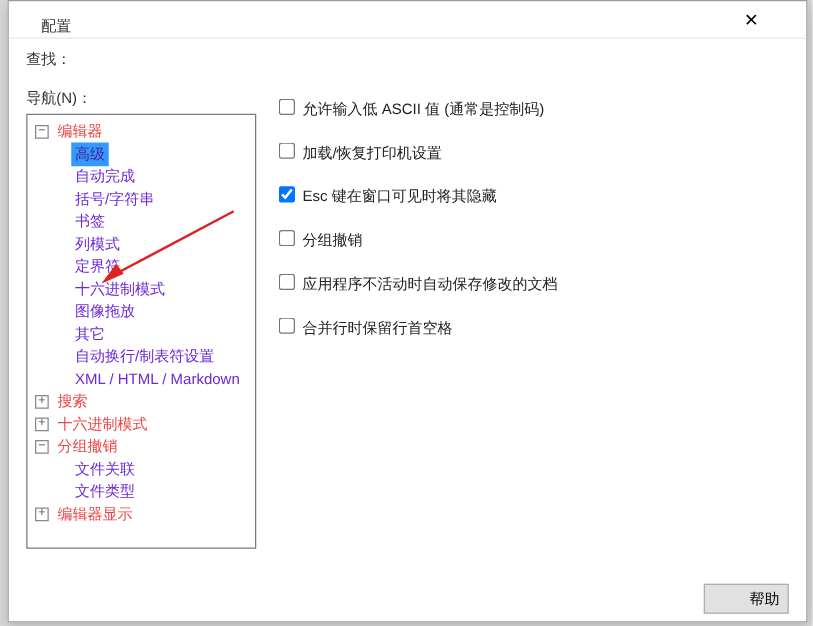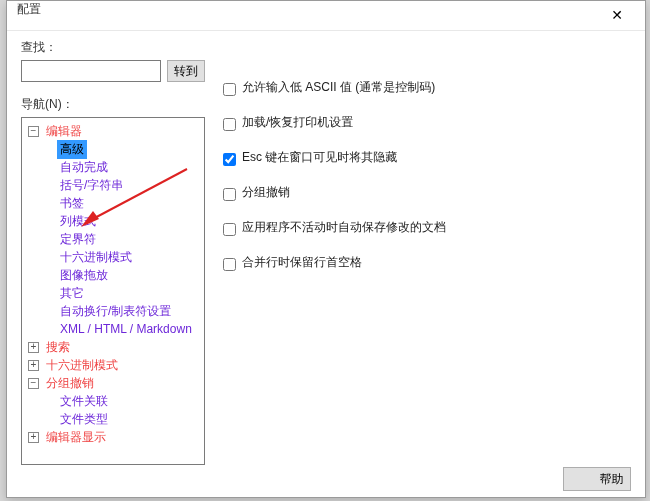--- a/index.html
+++ b/index.html
@@ -16,22 +16,22 @@
     position: absolute;
     left: 6px; top: 0;
     width: 640px; height: 498px;
     background: #fff;
     border: 1px solid #9a9a9a;
     box-shadow: 0 3px 10px rgba(0,0,0,0.2);
   }
   .titlebar {
     height: 30px;
     border-bottom: 1px solid #e8e8e8;
-    display: flex; align-items: flex-start; justify-content: space-between;
-    padding: 0 10px;
+    display: flex; align-items: flex-end; justify-content: space-between;
+    padding: 0 26px;
   }
   .titlebar .title { color: #333; }
   .titlebar .x {
     width: 36px; height: 28px; text-align: center; line-height: 28px; font-size: 14px;
     cursor: default;
   }
   .body { position: relative; height: 430px; }
   .left-col {
     position: absolute; left: 14px; top: 8px; width: 184px;
   }
@@ -59,26 +59,26 @@
   .tree li { white-space: nowrap; }
   .tree li .row { display: flex; align-items: center; height: 18px; cursor: default; }
   .exp {
     width: 11px; height: 11px; border: 1px solid #888; display: inline-flex;
     align-items: center; justify-content: center; font-size: 10px; line-height: 1;
     margin-right: 4px; color: #555; background: #fff;
   }
   .noexp { width: 11px; height: 11px; display: inline-block; margin-right: 4px; }
   .row .label { padding: 1px 3px; color: #6d28d9; }
   .row .label.black { color: #ef4444; }
-  .row .label.selected { background: #3399ff; color: #000000; }
+  .row .label.selected { background: #3399ff; color: #4c1d95; }
 
   .right-col {
     position: absolute; left: 216px; top: 48px; right: 14px;
   }
-  .opt { display: flex; align-items: flex-end; margin-bottom: 18px; color: #222; }
+  .opt { display: flex; align-items: flex-start; margin-bottom: 18px; color: #222; }
   .opt input[type=checkbox] { width: 13px; height: 13px; margin: 0 6px 0 0; }
 
   .footer {
     position: absolute; left: 0; right: 0; bottom: 0; height: 36px;
     display: flex; align-items: center; justify-content: flex-end;
     padding-right: 14px;
   }
   .help-btn {
     width: 68px; height: 24px; border: 1px solid #adadad; background: #e1e1e1; font-size: 12px; padding-left: 35px;
   }
@@ -100,24 +100,20 @@
 <div class="dialog">
   <div class="titlebar">
     <span class="title">配置</span>
     <span class="x">✕</span>
   </div>
 
   <div class="body">
 
     <div class="left-col">
       <span class="find-label">查找：</span>
-      <div class="find-row">
-        <input class="find-input" value="" style="">
-        <button class="go-btn">转到</button>
-      </div>
 
       <div class="nav-label">导航(N)：</div>
       <div class="tree-box">
         <div class="tree" id="tree-root">
             <ul style="padding-left: 2px;">
               <li>
                 <div class="row">
                   <span class="exp">−</span>
                   <span class="label black">编辑器</span>
                 </div>

